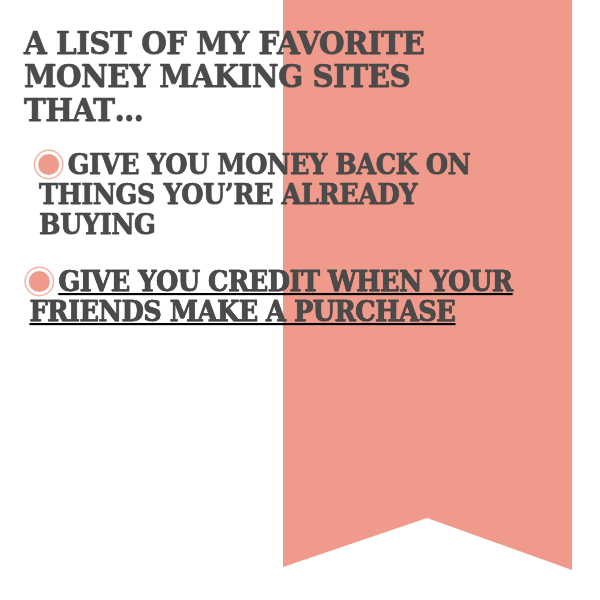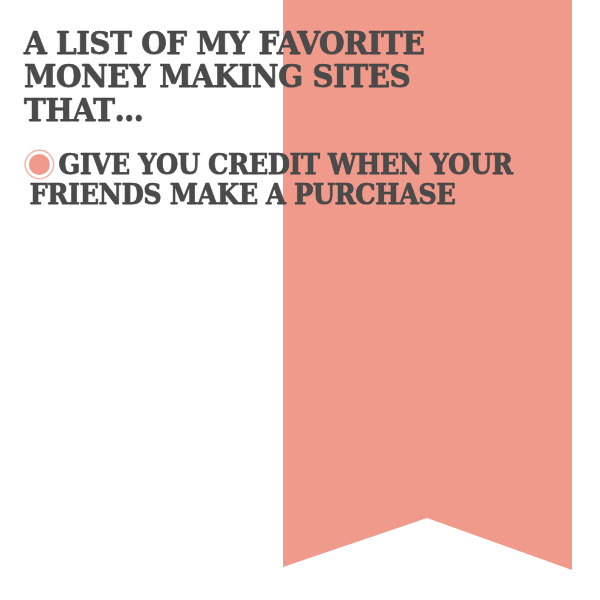--- a/index.html
+++ b/index.html
@@ -63,21 +63,21 @@
   
   #bullet-list {
     list-style:none;
     margin-top:24px;
   }
 
   .bullet-item {
     position:relative;
     margin-bottom:27px;
   }
-  .bullet-item:last-child { margin-bottom:16px; }
+  .bullet-item:last-child { margin-bottom:16px;text-decoration:underline; }
 
   .bullet-text {
     font-size:27.5px;
     line-height:1.09;
     transform:scaleX(0.93);
     transform-origin:left top;
     max-width:600px;
   }
 
   
@@ -108,20 +108,25 @@
       <polygon points="283,0 572,0 572,570 427,518 283,567" fill="#ef9a8a"></polygon>
     </svg>
   </div>
 
   <div id="content">
 
     <h1 class="headline" style="color: rgb(75, 75, 75);">A LIST OF MY FAVORITE MONEY MAKING SITES THAT…</h1>
 
     <ul id="bullet-list">
 
+      <li class="bullet-item">
+        <div class="bullet-text indent-a" style="color: rgb(75, 75, 75);">
+          <span class="bullet-dot" style="background: rgb(239, 154, 138);"></span><span>GIVE YOU MONEY BACK ON THINGS YOU’RE ALREADY BUYING</span>
+        </div>
+      </li>
 
 
 
       <li class="bullet-item">
         <div class="bullet-text indent-b" style="color: rgb(75, 75, 75);">
           <span class="bullet-dot" style="background: rgb(239, 154, 138);"></span><span>GIVE YOU CREDIT WHEN YOUR FRIENDS MAKE A PURCHASE</span>
         </div>
       </li>
 
     </ul>

